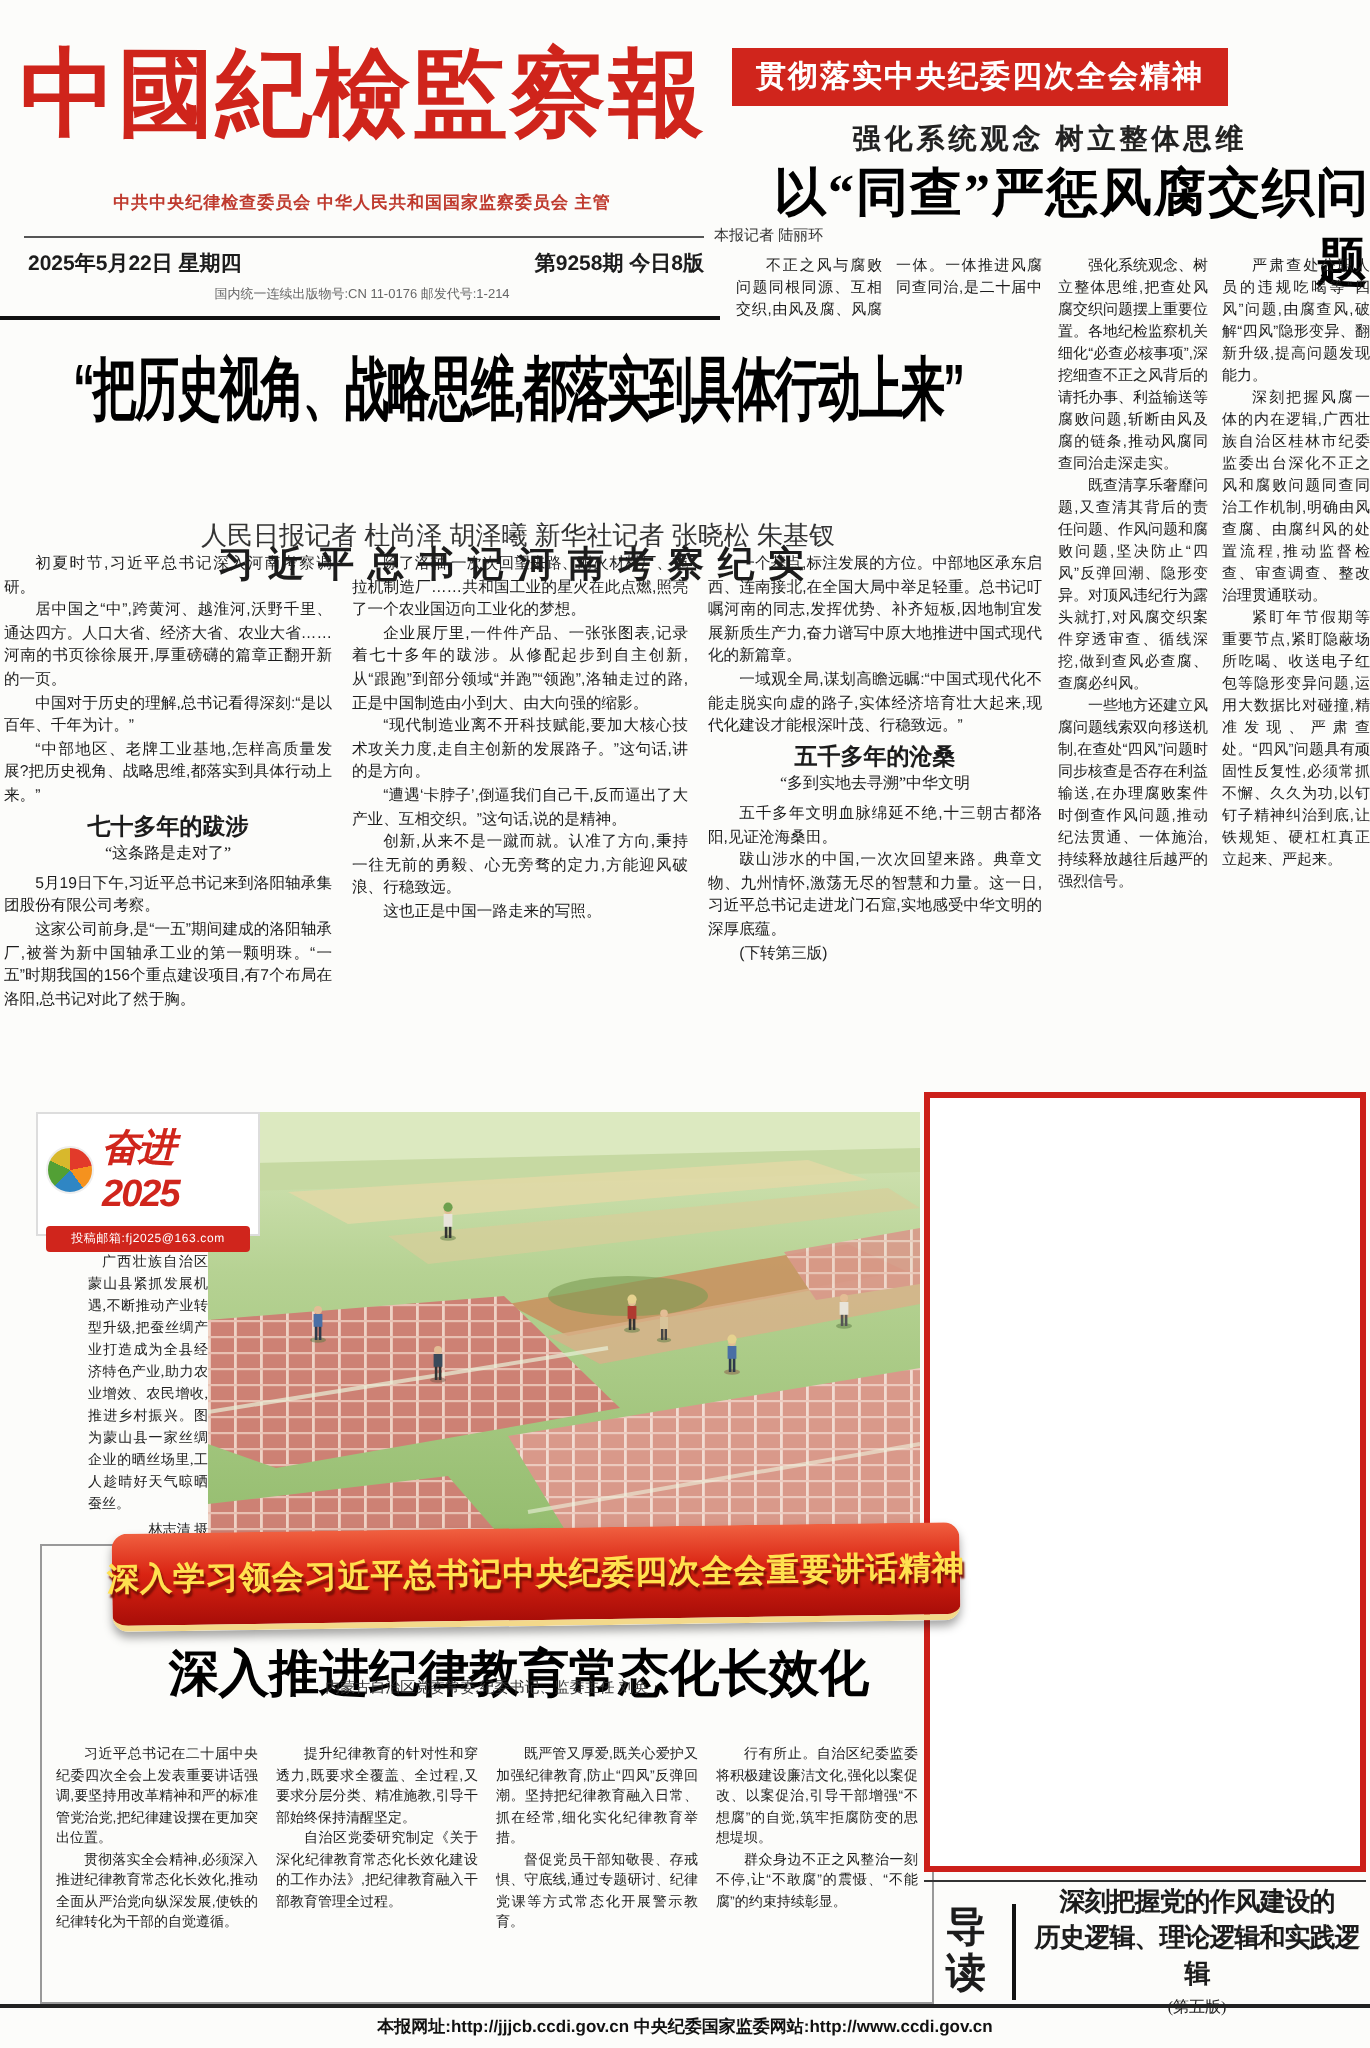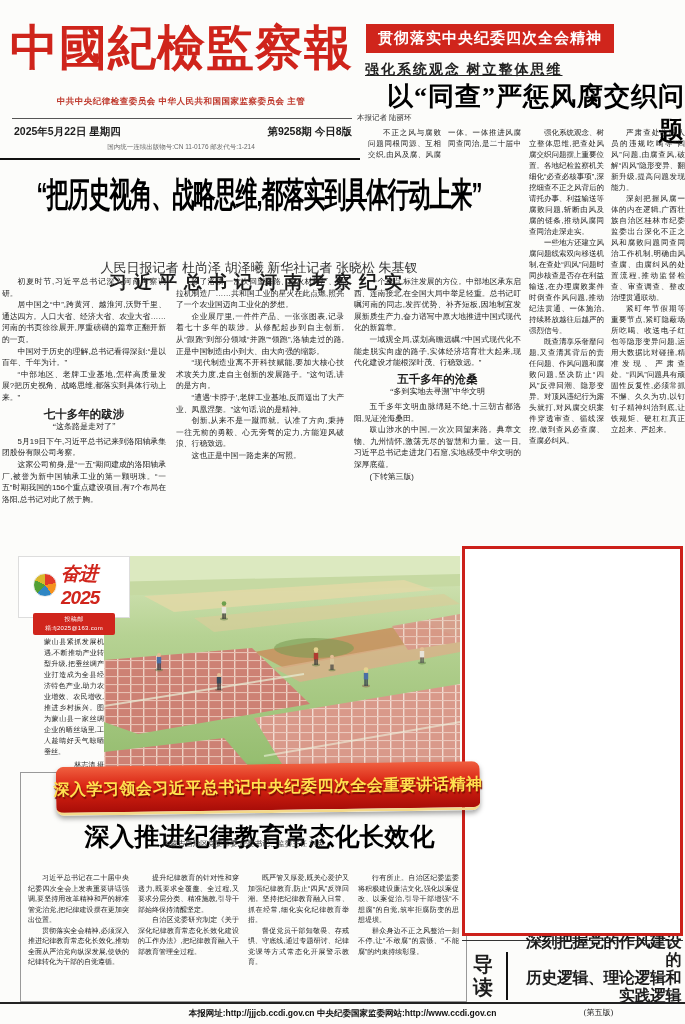--- a/index.html
+++ b/index.html
@@ -15,22 +15,22 @@
   .mh-sup{left:0;top:96px;width:362px;text-align:center;font-size:8.5px;color:#bf3a2e;
           letter-spacing:.5px;font-weight:700;}
   .mh-rule1{left:12px;top:118px;width:340px;height:1px;background:#555;}
   .mh-daterow{left:14px;top:125px;width:338px;display:flex;justify-content:space-between;
               font-size:10.5px;font-weight:700;}
   .mh-pub{left:0;top:143px;width:362px;text-align:center;font-size:6.5px;color:#666;}
   .mh-rule2{left:0;top:158px;width:360px;height:2px;background:#111;}
   
   .tr-banner{left:366px;top:24px;background:#d0251c;color:#fff;font-size:15px;font-weight:900;
              padding:5px 12px;letter-spacing:1px;}
-  .tr-kicker{left:365px;top:61px;width:320px;font-size:14px;font-weight:700;
-             letter-spacing:2px;color:#222;text-decoration:underline;}
+  .tr-kicker{left:365px;top:61px;width:320px;text-align:center;font-size:14px;font-weight:700;
+             letter-spacing:2px;color:#222;}
   .tr-head{left:365px;top:79px;width:320px;text-align:right;font-size:26px;font-weight:900;
            letter-spacing:1px;color:#000;}
   .tr-byline{left:357px;top:113px;width:320px;text-align:left;font-size:7.5px;color:#333;}
   .smalltext{font-size:7.5px;line-height:11px;overflow:hidden;}
   .tr-intro{left:368px;top:127px;width:153px;height:42px;column-count:2;column-gap:7px;}
   .tr-colB{left:529px;top:127px;width:75px;height:424px;}
   .tr-colC{left:611px;top:127px;width:74px;height:424px;}
   
   .ld-head{left:0;top:172px;width:518px;height:62px;text-align:center;font-size:22px;
            font-weight:900;letter-spacing:-1px;transform:scaleY(1.55);transform-origin:top center;
@@ -38,21 +38,21 @@
   .ld-sub{left:0;top:234px;width:518px;text-align:center;font-size:18px;font-weight:700;
           letter-spacing:7px;margin-top:36px;}
   .ld-byline{left:0;top:259px;width:518px;text-align:center;font-size:13px;color:#333;}
   .ld-cols{left:2px;top:276px;width:521px;height:282px;display:flex;gap:10px;}
   .ld-col{overflow:hidden;font-size:7.8px;line-height:11.6px;text-align:justify;}
   .colsub{text-align:center;font-weight:900;font-size:11.5px;margin:5px 0 1px;text-indent:0;}
   .colquote{text-align:center;font-size:8px;margin:0 0 3px;text-indent:0;color:#222;}
   .contnote{color:#222;}
   
   .badge{left:18px;top:556px;width:112px;height:62px;background:#fff;border:1px solid #ddd;
-         box-sizing:border-box;padding:4px 14px 3px;z-index:3;}
+         box-sizing:border-box;padding:4px 4px 3px;z-index:3;}
   .badge-row{display:flex;align-items:center;gap:4px;}
   .pinwheel{width:22px;height:22px;border-radius:50%;
             background:conic-gradient(#e23a2a 0 22%,#f5921e 22% 40%,#2f86c4 40% 62%,#52a035 62% 82%,#d8b82c 82% 100%);
             border:1px solid #eee;flex:0 0 auto;}
   .badge-title{color:#d0251c;font-weight:900;font-style:italic;font-size:19px;letter-spacing:-1px;}
   .badge-strip{margin-top:4px;background:#d0251c;color:#fff;font-size:6px;padding:2px 3px;
                border-radius:2px;text-align:center;letter-spacing:.3px;}
   .caption{left:44px;top:626px;width:60px;height:174px;font-size:7px;line-height:11px;
            text-align:justify;overflow:hidden;color:#222;}
   .caption .credit{text-align:right;text-indent:0;margin-top:2px;}
@@ -76,21 +76,21 @@
   .fa-head{left:464px;top:573px;width:217px;text-align:center;font-size:21px;font-weight:900;color:#000;}
   .fa-byline{left:464px;top:603px;width:217px;text-align:center;font-size:7.5px;color:#333;}
   .fa-cols{left:470px;top:618px;width:206px;height:310px;display:flex;gap:8px;}
   .fa-col{width:99px;overflow:hidden;font-size:7.5px;line-height:11.3px;text-align:justify;}
   
   .dd-box{left:462px;top:940px;width:221px;height:64px;border-top:1px solid #333;
           display:flex;align-items:center;padding-top:6px;box-sizing:border-box;}
   .dd-label{width:30px;font-size:20px;font-weight:900;line-height:23px;text-align:center;margin-left:6px;}
   .dd-div{width:2px;height:48px;background:#111;margin:0 8px;}
   .dd-text{width:165px;text-align:center;}
-  .dd-line{font-size:16px;font-weight:900;line-height:18px;letter-spacing:-.5px;text-align:right;}
+  .dd-line{font-size:13px;font-weight:900;line-height:18px;letter-spacing:-.5px;}
   .dd-page{font-size:8px;margin-top:2px;}
   
   .ft-rule{left:0;top:1002px;width:685px;height:2px;background:#222;}
   .ft-text{left:0;top:1008px;width:685px;text-align:center;font-size:8.5px;font-weight:700;color:#111;}
 </style>
 </head>
 <body>
 
 <div id="page">
 
@@ -106,22 +106,22 @@
 
   <div class="abs tr-banner serif">贯彻落实中央纪委四次全会精神</div>
   <div class="abs tr-kicker serif">强化系统观念 树立整体思维</div>
   <div class="abs tr-head serif">以“同查”严惩风腐交织问题</div>
   <div class="abs tr-byline">本报记者 陆丽环</div>
   <div class="abs tr-intro smalltext just">
     <p>不正之风与腐败问题同根同源、互相交织,由风及腐、风腐一体。一体推进风腐同查同治,是二十届中央纪委四次全会作出的重要部署。</p>
   </div>
   <div class="abs tr-colB smalltext just">
     <p>强化系统观念、树立整体思维,把查处风腐交织问题摆上重要位置。各地纪检监察机关细化“必查必核事项”,深挖细查不正之风背后的请托办事、利益输送等腐败问题,斩断由风及腐的链条,推动风腐同查同治走深走实。</p>
+    <p>既查清享乐奢靡问题,又查清其背后的责任问题、作风问题和腐败问题,坚决防止“四风”反弹回潮、隐形变异。对顶风违纪行为露头就打,对风腐交织案件穿透审查、循线深挖,做到查风必查腐、查腐必纠风。</p>
     <p>一些地方还建立风腐问题线索双向移送机制,在查处“四风”问题时同步核查是否存在利益输送,在办理腐败案件时倒查作风问题,推动纪法贯通、一体施治,持续释放越往后越严的强烈信号。</p>
-    <p>既查清享乐奢靡问题,又查清其背后的责任问题、作风问题和腐败问题,坚决防止“四风”反弹回潮、隐形变异。对顶风违纪行为露头就打,对风腐交织案件穿透审查、循线深挖,做到查风必查腐、查腐必纠风。</p>
   </div>
   <div class="abs tr-colC smalltext just">
     <p>严肃查处公职人员的违规吃喝等“四风”问题,由腐查风,破解“四风”隐形变异、翻新升级,提高问题发现能力。</p>
     <p>深刻把握风腐一体的内在逻辑,广西壮族自治区桂林市纪委监委出台深化不正之风和腐败问题同查同治工作机制,明确由风查腐、由腐纠风的处置流程,推动监督检查、审查调查、整改治理贯通联动。</p>
     <p>紧盯年节假期等重要节点,紧盯隐蔽场所吃喝、收送电子红包等隐形变异问题,运用大数据比对碰撞,精准发现、严肃查处。“四风”问题具有顽固性反复性,必须常抓不懈、久久为功,以钉钉子精神纠治到底,让铁规矩、硬杠杠真正立起来、严起来。</p>
   </div>
 
   <div class="abs ld-head">“把历史视角、战略思维,都落实到具体行动上来”</div>
   <div class="abs ld-sub serif">习近平总书记河南考察纪实</div>
   <div class="abs ld-byline">人民日报记者 杜尚泽 胡泽曦  新华社记者 张晓松 朱基钗</div>
@@ -133,21 +133,21 @@
       <p>“中部地区、老牌工业基地,怎样高质量发展?把历史视角、战略思维,都落实到具体行动上来。”</p>
       <p class="colsub serif">七十多年的跋涉</p>
       <p class="colquote serif">“这条路是走对了”</p>
       <p>5月19日下午,习近平总书记来到洛阳轴承集团股份有限公司考察。</p>
       <p>这家公司前身,是“一五”期间建成的洛阳轴承厂,被誉为新中国轴承工业的第一颗明珠。“一五”时期我国的156个重点建设项目,有7个布局在洛阳,总书记对此了然于胸。</p>
     </div>
     <div class="ld-col" style="width:168px">
       <p>除了洛轴,一次次回望来路、耐火材料厂、拖拉机制造厂……共和国工业的星火在此点燃,照亮了一个农业国迈向工业化的梦想。</p>
       <p>企业展厅里,一件件产品、一张张图表,记录着七十多年的跋涉。从修配起步到自主创新,从“跟跑”到部分领域“并跑”“领跑”,洛轴走过的路,正是中国制造由小到大、由大向强的缩影。</p>
       <p>“现代制造业离不开科技赋能,要加大核心技术攻关力度,走自主创新的发展路子。”这句话,讲的是方向。</p>
-      <p>“遭遇‘卡脖子’,老牌工业基地,反而逼出了大产业、凤凰涅槃。”这句话,说的是精神。</p>
+      <p>“遭遇‘卡脖子’,倒逼我们自己干,反而逼出了大产业、互相交织。”这句话,说的是精神。</p>
       <p>创新,从来不是一蹴而就。认准了方向,秉持一往无前的勇毅、心无旁骛的定力,方能迎风破浪、行稳致远。</p>
       <p>这也正是中国一路走来的写照。</p>
     </div>
     <div class="ld-col" style="width:167px">
       <p>一个基点,标注发展的方位。中部地区承东启西、连南接北,在全国大局中举足轻重。总书记叮嘱河南的同志,发挥优势、补齐短板,因地制宜发展新质生产力,奋力谱写中原大地推进中国式现代化的新篇章。</p>
       <p>一域观全局,谋划高瞻远瞩:“中国式现代化不能走脱实向虚的路子,实体经济培育壮大起来,现代化建设才能根深叶茂、行稳致远。”</p>
       <p class="colsub serif">五千多年的沧桑</p>
       <p class="colquote serif">“多到实地去寻溯”中华文明</p>
       <p>五千多年文明血脉绵延不绝,十三朝古都洛阳,见证沧海桑田。</p>
       <p>跋山涉水的中国,一次次回望来路。典章文物、九州情怀,激荡无尽的智慧和力量。这一日,习近平总书记走进龙门石窟,实地感受中华文明的深厚底蕴。</p>

